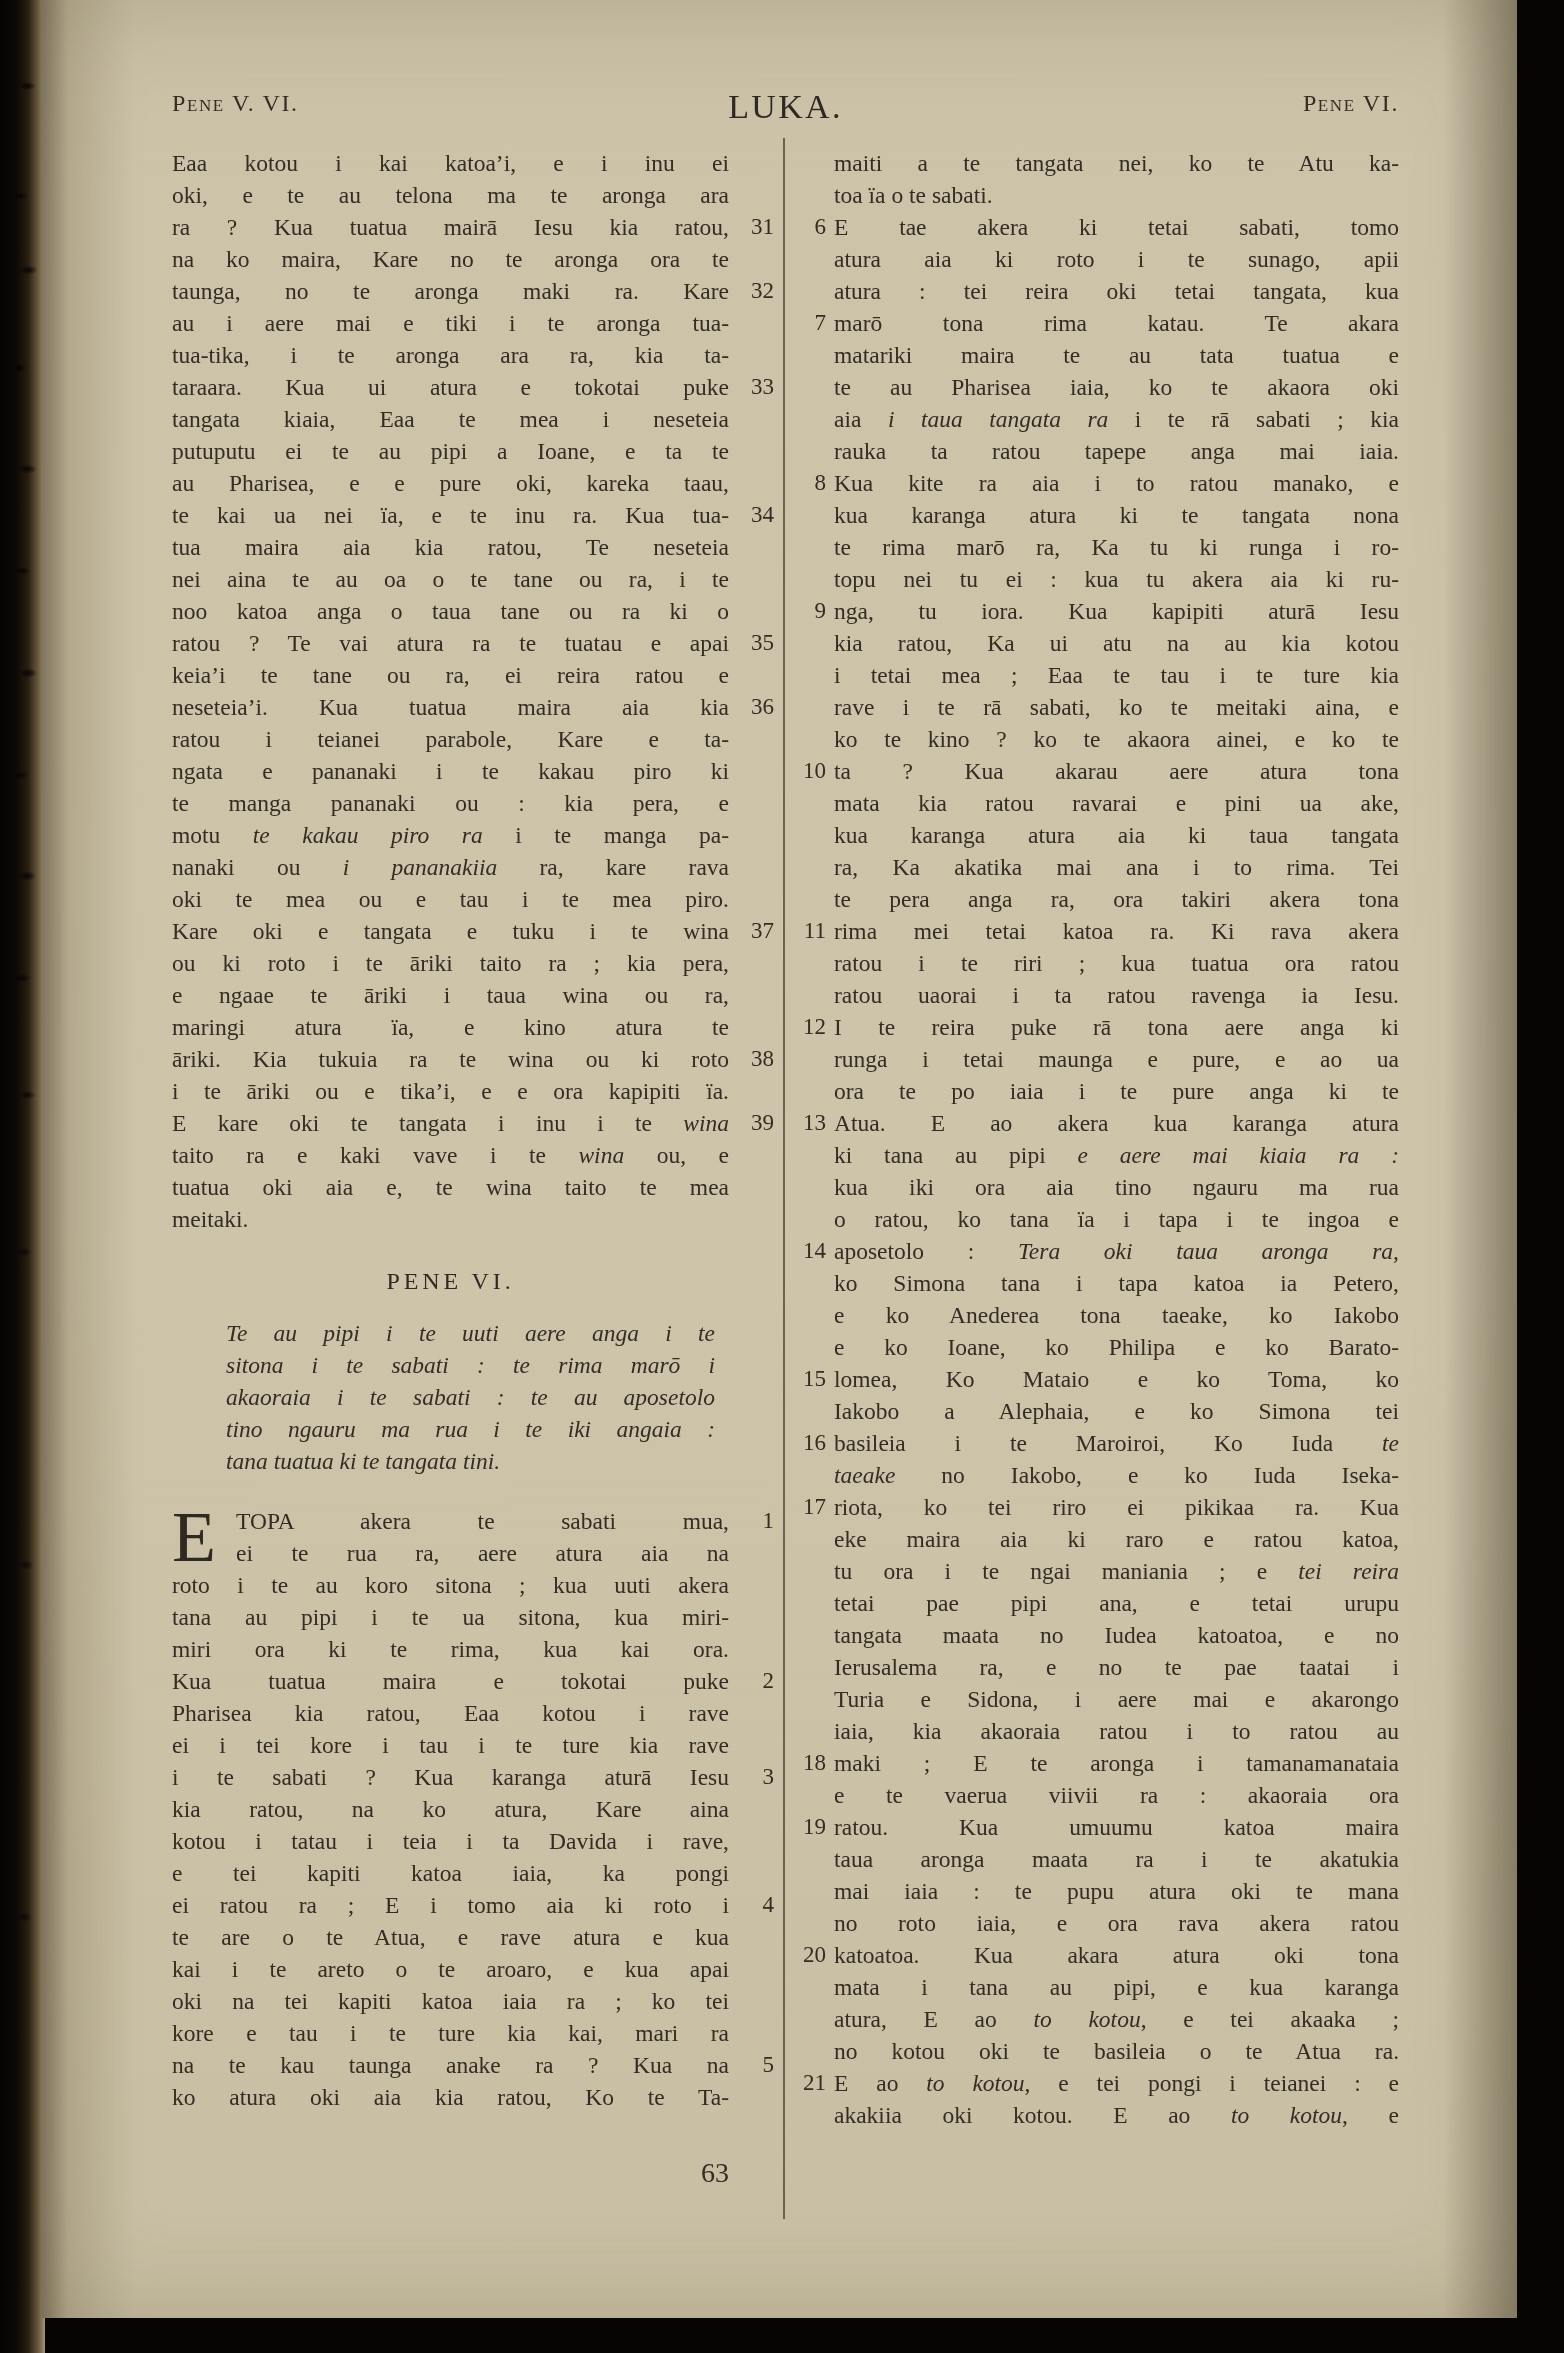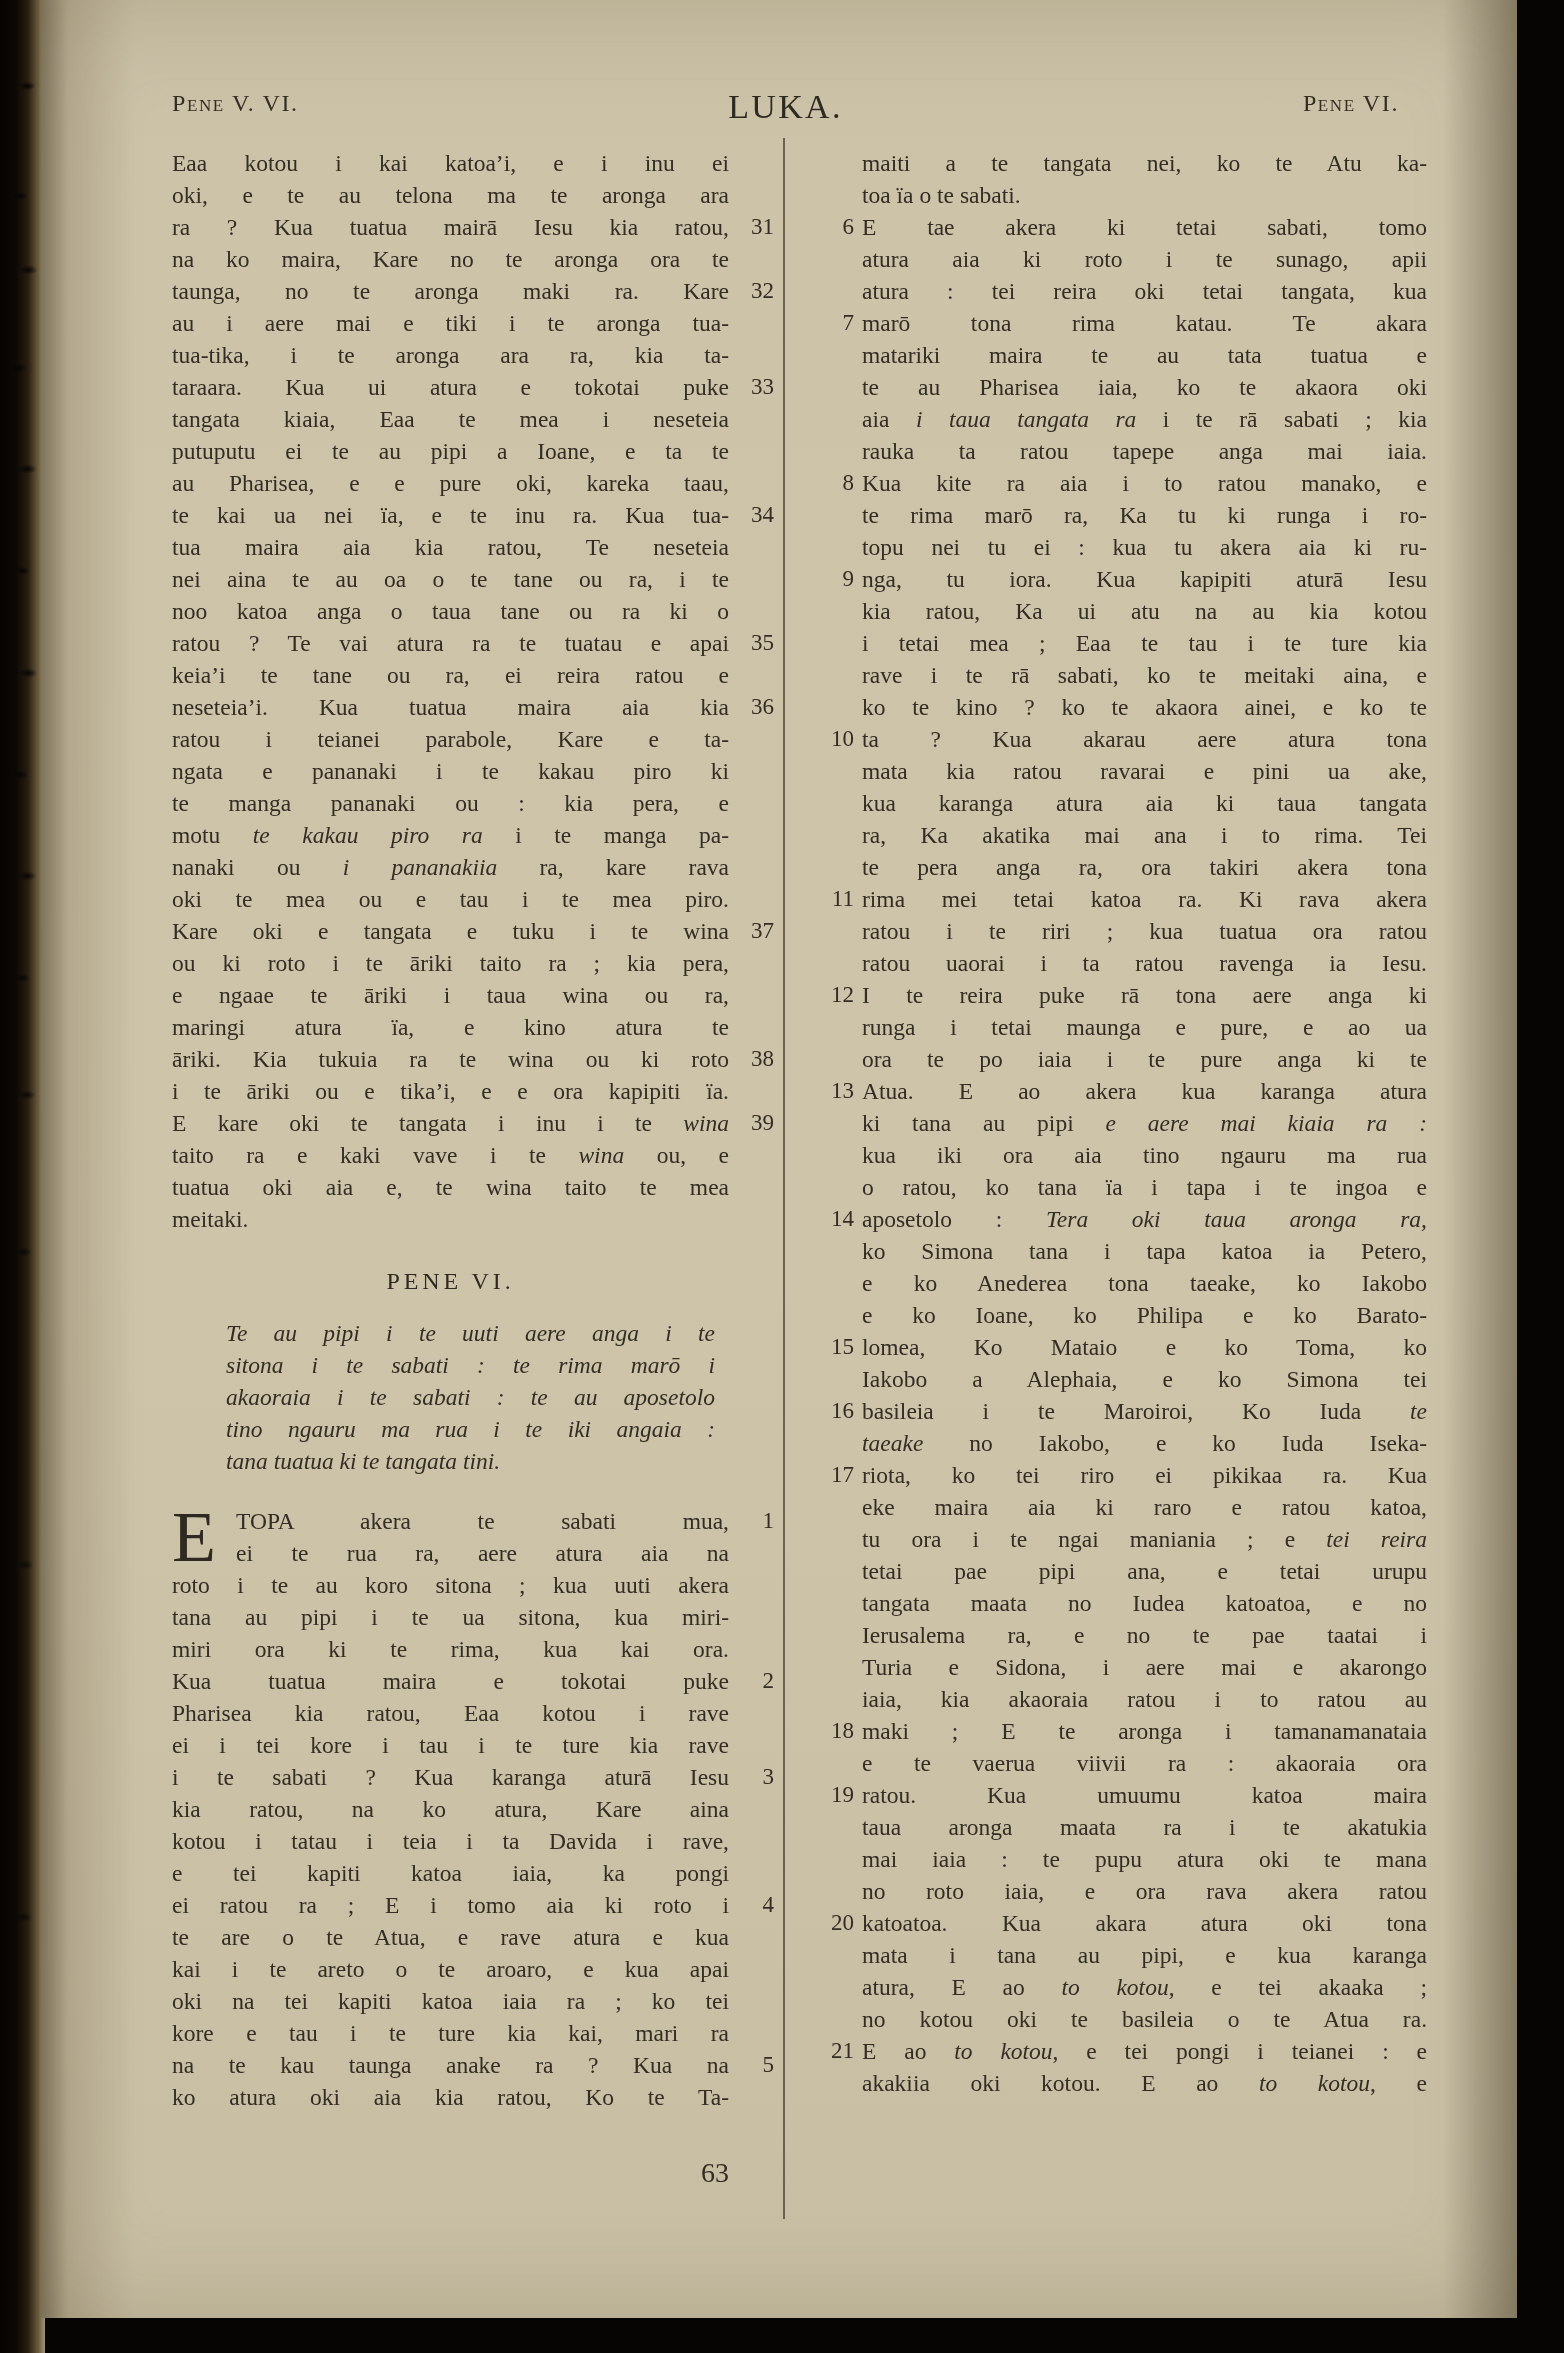--- a/index.html
+++ b/index.html
@@ -48,21 +48,21 @@
   }
   .hdr-left { left:0; }
   .hdr-right { right:0; }
   .hdr-center {
     position:absolute; left:50%; top:0; transform:translateX(-50%);
     font-size:34px; letter-spacing:2.3px; color:#2e2921;
   }
   .divider { position:absolute; left:742px; top:138px; width:1.6px; height:2081px; background:rgba(66,57,43,.7); }
   .col { position:absolute; top:147px; }
   .col-left  { left:131px;  width:557px; }
-  .col-right { left:821px; width:565px;font-family:Liberation Serif, serif; }
+  .col-right { left:793px; width:565px;font-family:Liberation Serif, serif; }
 
   .line { position:relative; height:32px; }
   .ltxt {
     display:block; font-size:23.5px; line-height:32px;
     text-align:justify; text-align-last:justify;
     color:#332d23;
   }
   .noj .ltxt { text-align-last:left; }
   .vnum { position:absolute; top:0; font-size:23px; line-height:32px; color:#332d23; }
   .col-left  .vnum { right:-45px; width:44px; text-align:right; }
@@ -333,20 +333,23 @@
           <span class="ltxt"><span>aia </span><i>i taua tangata ra</i><span> i te rā sabati ; kia</span></span>
         </div>
         <div class="line">
           <span class="ltxt"><span>rauka ta ratou tapepe anga mai iaia.</span></span>
         </div>
         <div class="line">
           <span class="ltxt"><span>Kua kite ra aia i to ratou manako, e</span></span>
           <span class="vnum">8</span>
         </div>
         <div class="line">
+          <span class="ltxt"><span>kua karanga atura ki te tangata nona</span></span>
+        </div>
+        <div class="line">
           <span class="ltxt"><span>te rima marō ra, Ka tu ki runga i ro-</span></span>
         </div>
         <div class="line">
           <span class="ltxt"><span>topu nei tu ei : kua tu akera aia ki ru-</span></span>
         </div>
         <div class="line">
           <span class="ltxt"><span>nga, tu iora.  Kua kapipiti aturā Iesu</span></span>
           <span class="vnum">9</span>
         </div>
         <div class="line">

